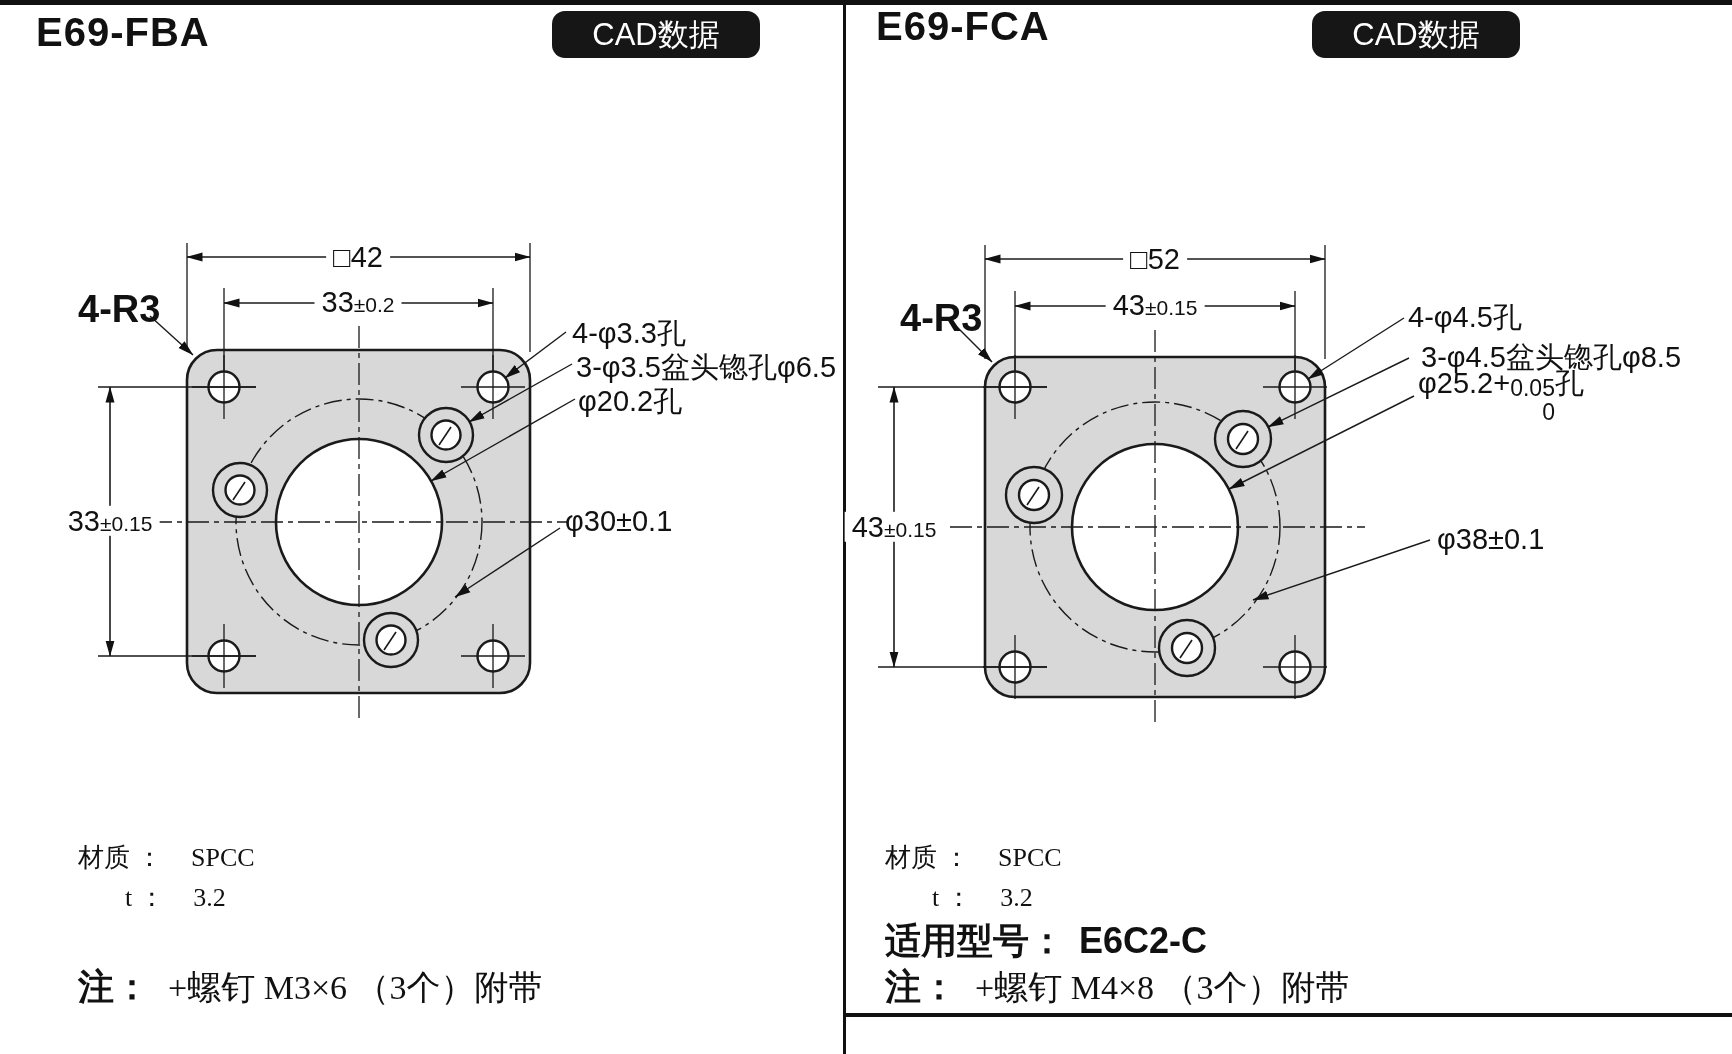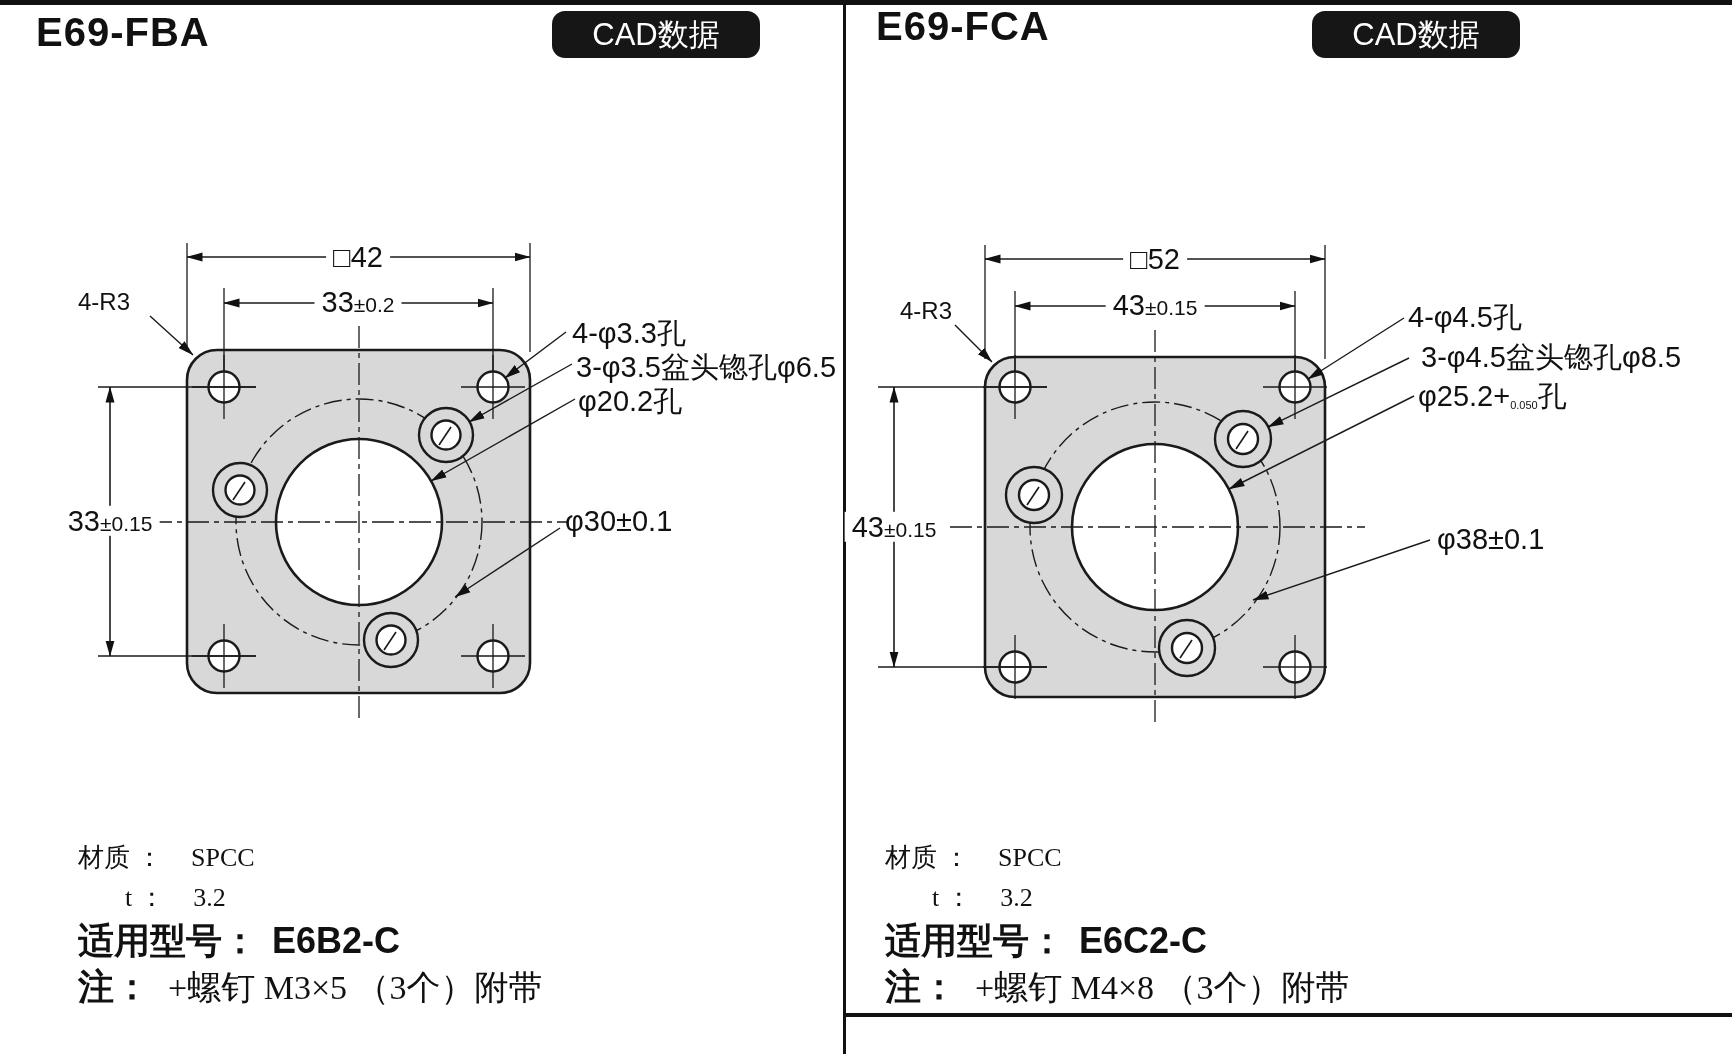--- a/index.html
+++ b/index.html
@@ -9,22 +9,22 @@
   svg.draw{position:absolute;left:0;top:0;}
 
   .panel-title{position:absolute;font-size:40px;font-weight:bold;letter-spacing:1px;color:#111;}
   .badge{position:absolute;width:208px;height:47px;background:#161616;border-radius:13px;
          display:flex;align-items:center;justify-content:center;color:#fff;font-size:31px;margin-left:44px;}
 
   .dimtext{position:absolute;transform:translate(-50%,-50%);background:#fff;padding:0 7px;
            font-size:29px;white-space:nowrap;line-height:1.05;}
   .dimtext .dt{font-size:21px;}
   .callout{position:absolute;transform:translateY(-50%);font-size:29px;white-space:nowrap;line-height:1.05;}
-  .freelabel{position:absolute;font-size:24px;white-space:nowrap;}
-  .tolstack{display:inline-flex;justify-content:center;font-size:11px;
+  .freelabel{position:absolute;font-size:38px;white-space:nowrap;font-weight:bold;}
+  .tolstack{display:inline-flex;flex-direction:column;justify-content:center;font-size:23px;
             line-height:1.05;vertical-align:-3px;align-items:flex-end;}
   .tolstack span{display:block;}
 
   .noterow{position:absolute;white-space:nowrap;font-family:"Liberation Serif",serif;font-size:26px;}
   .noterow .nlbl{display:inline-block;}
   .noterow .nval{display:inline-block;margin-left:22px;}
   .modelrow{position:absolute;white-space:nowrap;font-family:"Liberation Sans",sans-serif;
             font-size:36px;font-weight:bold;}
   .modelrow .mval{margin-left:14px;}
   .notefinal{position:absolute;white-space:nowrap;font-size:34px;font-family:"Liberation Serif",serif;}
@@ -190,25 +190,22 @@
   <div class="callout" style="left:565px;top:521px;">φ30±0.1</div>
 
   <div class="noterow" style="left:78px;top:840px;">
     <span class="nlbl">材质 ：</span>
     <span class="nval">SPCC</span>
   </div>
   <div class="noterow" style="left:125px;top:880px;">
     <span class="nlbl">t ：</span>
     <span class="nval">3.2</span>
   </div>
-  <div class="modelrow" style="left:78px;top:917px;">
-    <span>适用型号：</span><span class="mval">E6B2-C</span>
-  </div>
   <div class="notefinal" style="left:78px;top:963px;">
-    <span class="nlbl">注：</span><span>+螺钉 M3×5 （3个）附带</span>
+    <span class="nlbl">注：</span><span>+螺钉 M3×6 （3个）附带</span>
   </div>
 
   <div class="panel-title" style="left:876px;top:4px;">E69-FCA</div>
   <div class="badge" style="left:1268px;top:11px;">
     <span>CAD数据</span>
   </div>
 
   <div class="dimtext" style="left:1155px;top:259px;">□52</div>
   <div class="dimtext" style="left:1155px;top:305px;"><span class="dv">43</span><span class="dt">±0.15</span></div>
   <div class="freelabel" style="left:900px;top:297px;">4-R3</div>

